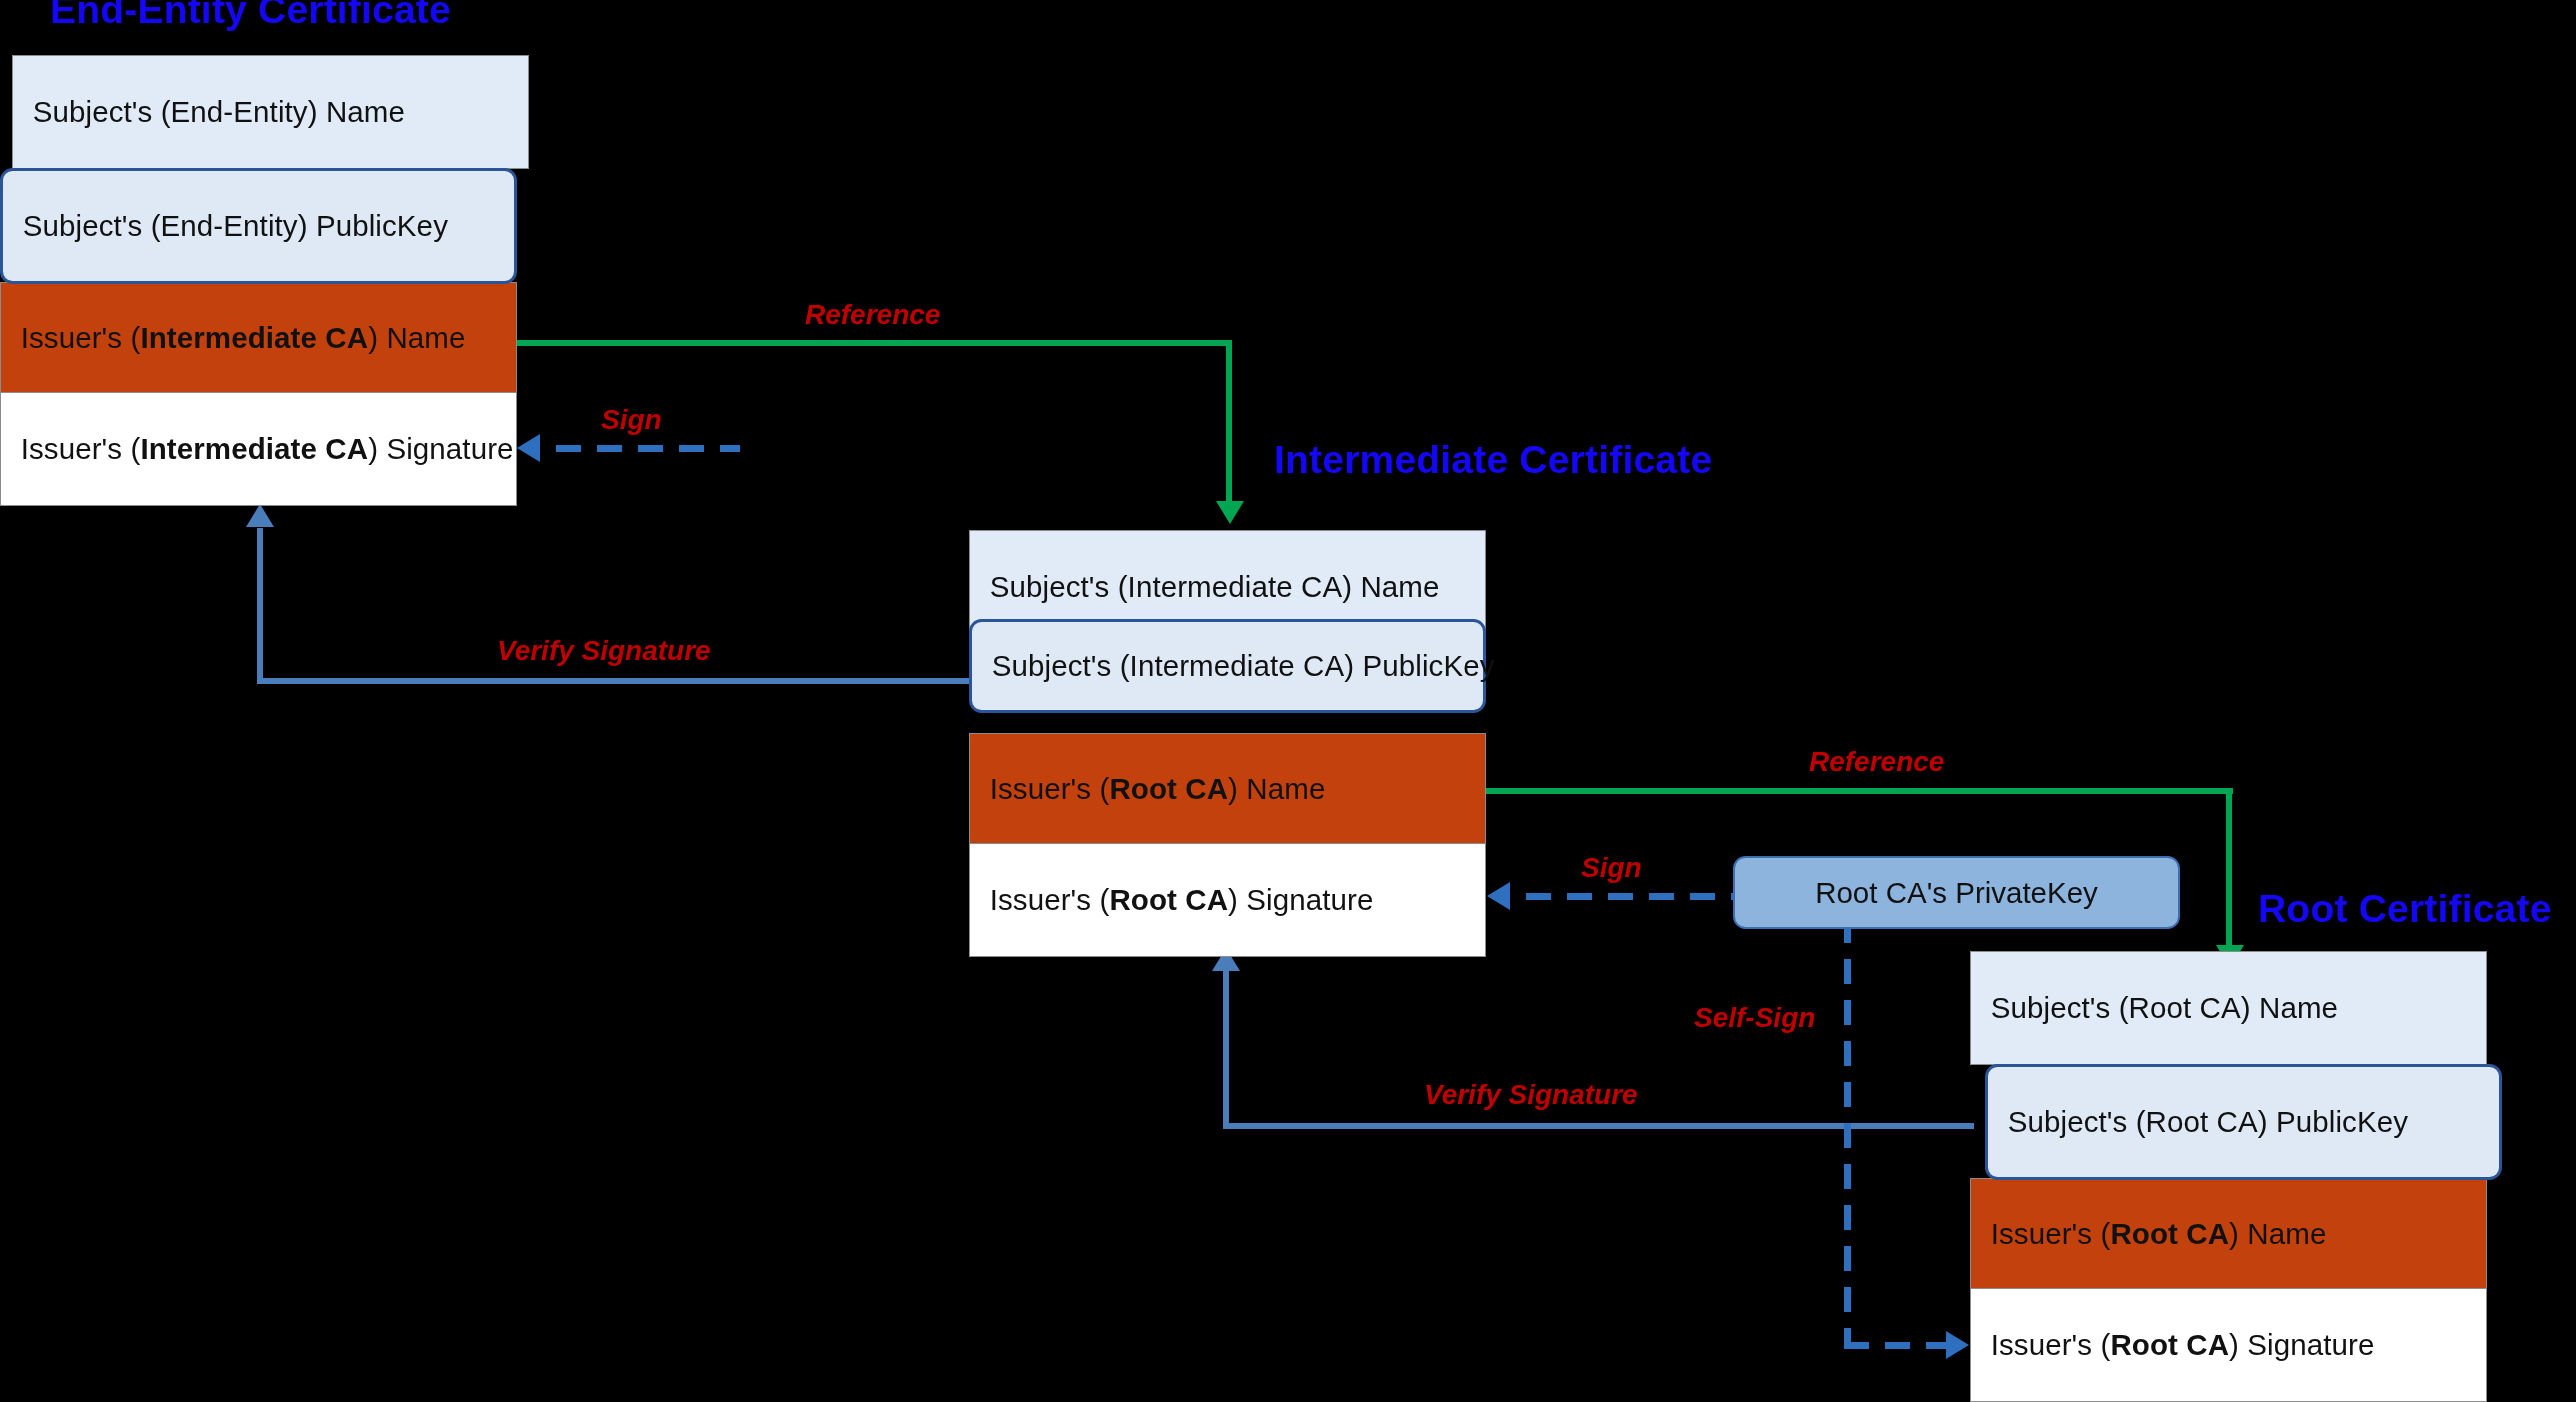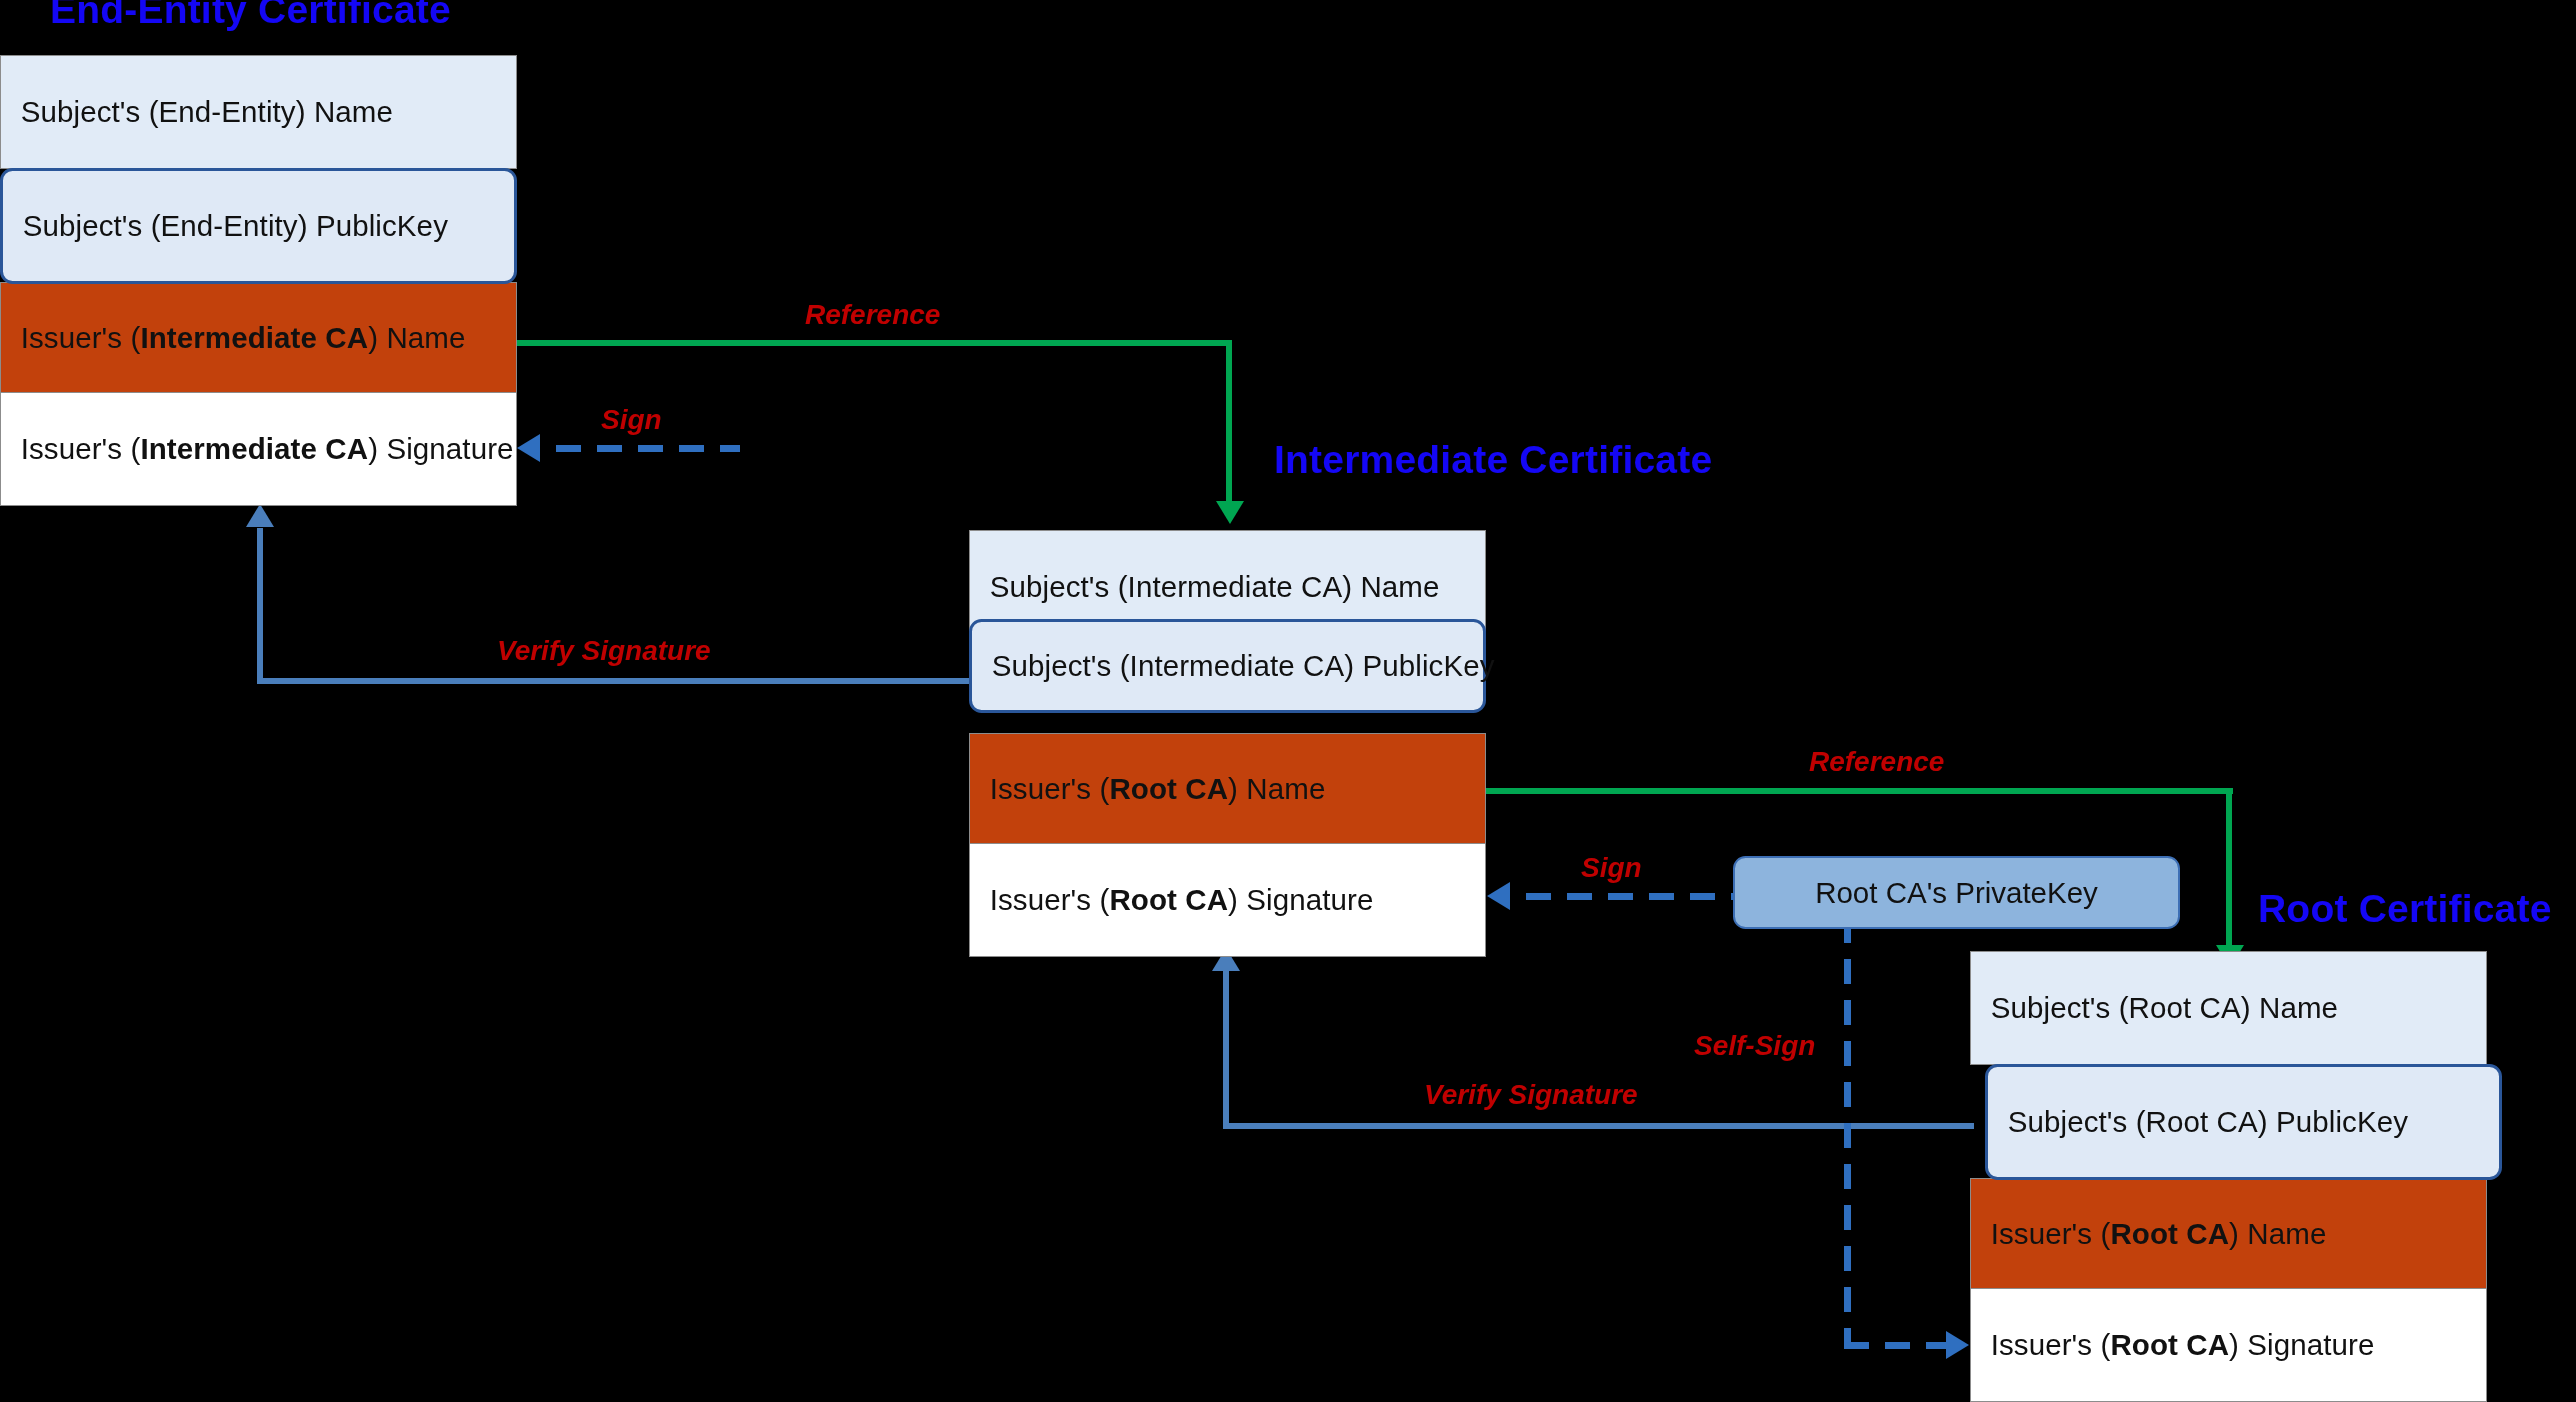--- a/index.html
+++ b/index.html
@@ -86,24 +86,24 @@
   <div class="elabel" style="left:1581px;top:852px;">Sign</div>
 
   <div class="h blue" style="left:1223px;top:1123px;width:751px;"></div>
   <div class="v blue" style="left:1223px;top:971px;height:155px;"></div>
   <div class="arrow ar-up b-up" style="left:1212px;top:948px;"></div>
   <div class="elabel" style="left:1424px;top:1079px;">Verify Signature</div>
 
   <div class="vd" style="left:1844px;top:918px;height:428px;"></div>
   <div class="hd" style="left:1844px;top:1342px;width:102px;"></div>
   <div class="arrow ar-right b-right" style="left:1946px;top:1331px;"></div>
-  <div class="elabel" style="left:1694px;top:1002px;margin-top:28px;">Self-Sign</div>
+  <div class="elabel" style="left:1694px;top:1002px;">Self-Sign</div>
 
   <div class="cert" style="left:0px;top:55px;width:517px;height:452px;">
-    <div class="row name" style="left:0;top:0;width:517px;height:114px;">
+    <div class="row name" style="left:12px;top:0;width:517px;height:114px;">
       <span class="t"><span>Subject's (End-Entity) Name</span><b></b><span></span></span>
     </div>
     <div class="row pubkey" style="left:0;top:113px;width:517px;height:116px;">
       <span class="t"><span>Subject's (End-Entity) PublicKey</span><b></b><span></span></span>
     </div>
     <div class="row issname" style="left:0;top:227px;width:517px;height:112px;">
       <span class="t"><span>Issuer's (</span><b>Intermediate CA</b><span>) Name</span></span>
     </div>
     <div class="row sig" style="left:0;top:337px;width:517px;height:114px;">
       <span class="t"><span>Issuer's (</span><b>Intermediate CA</b><span>) Signature</span></span>

